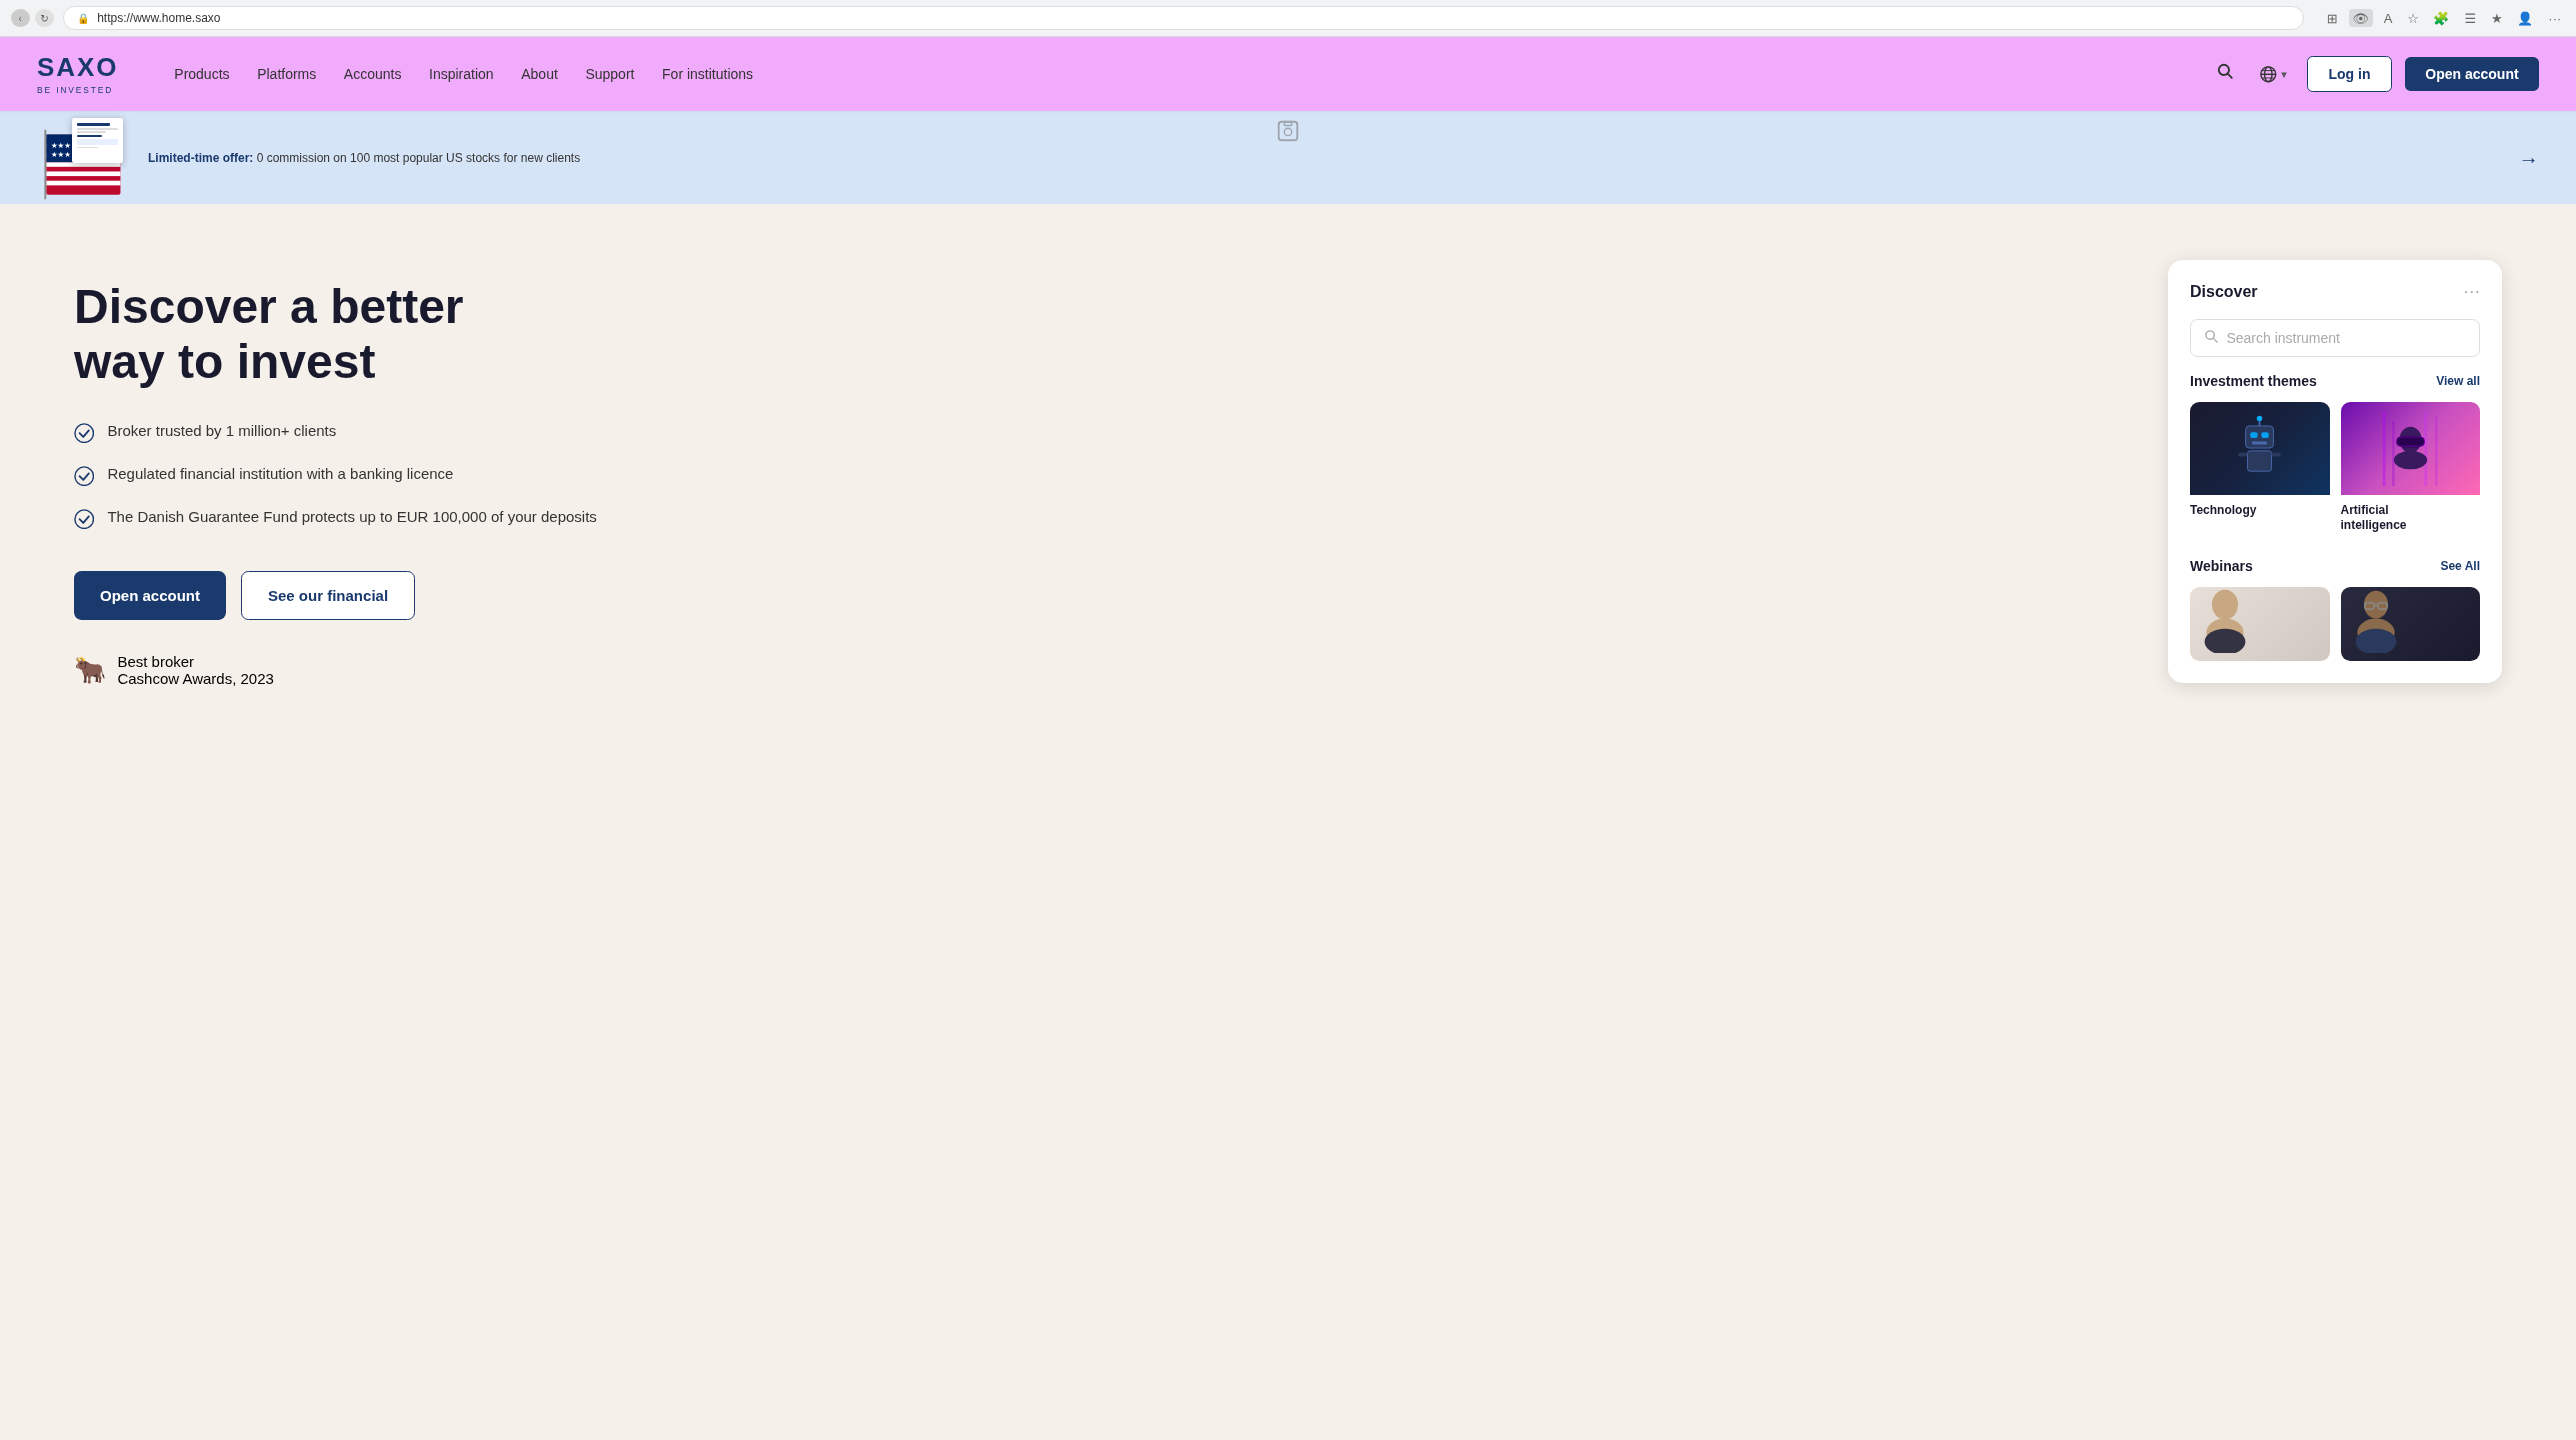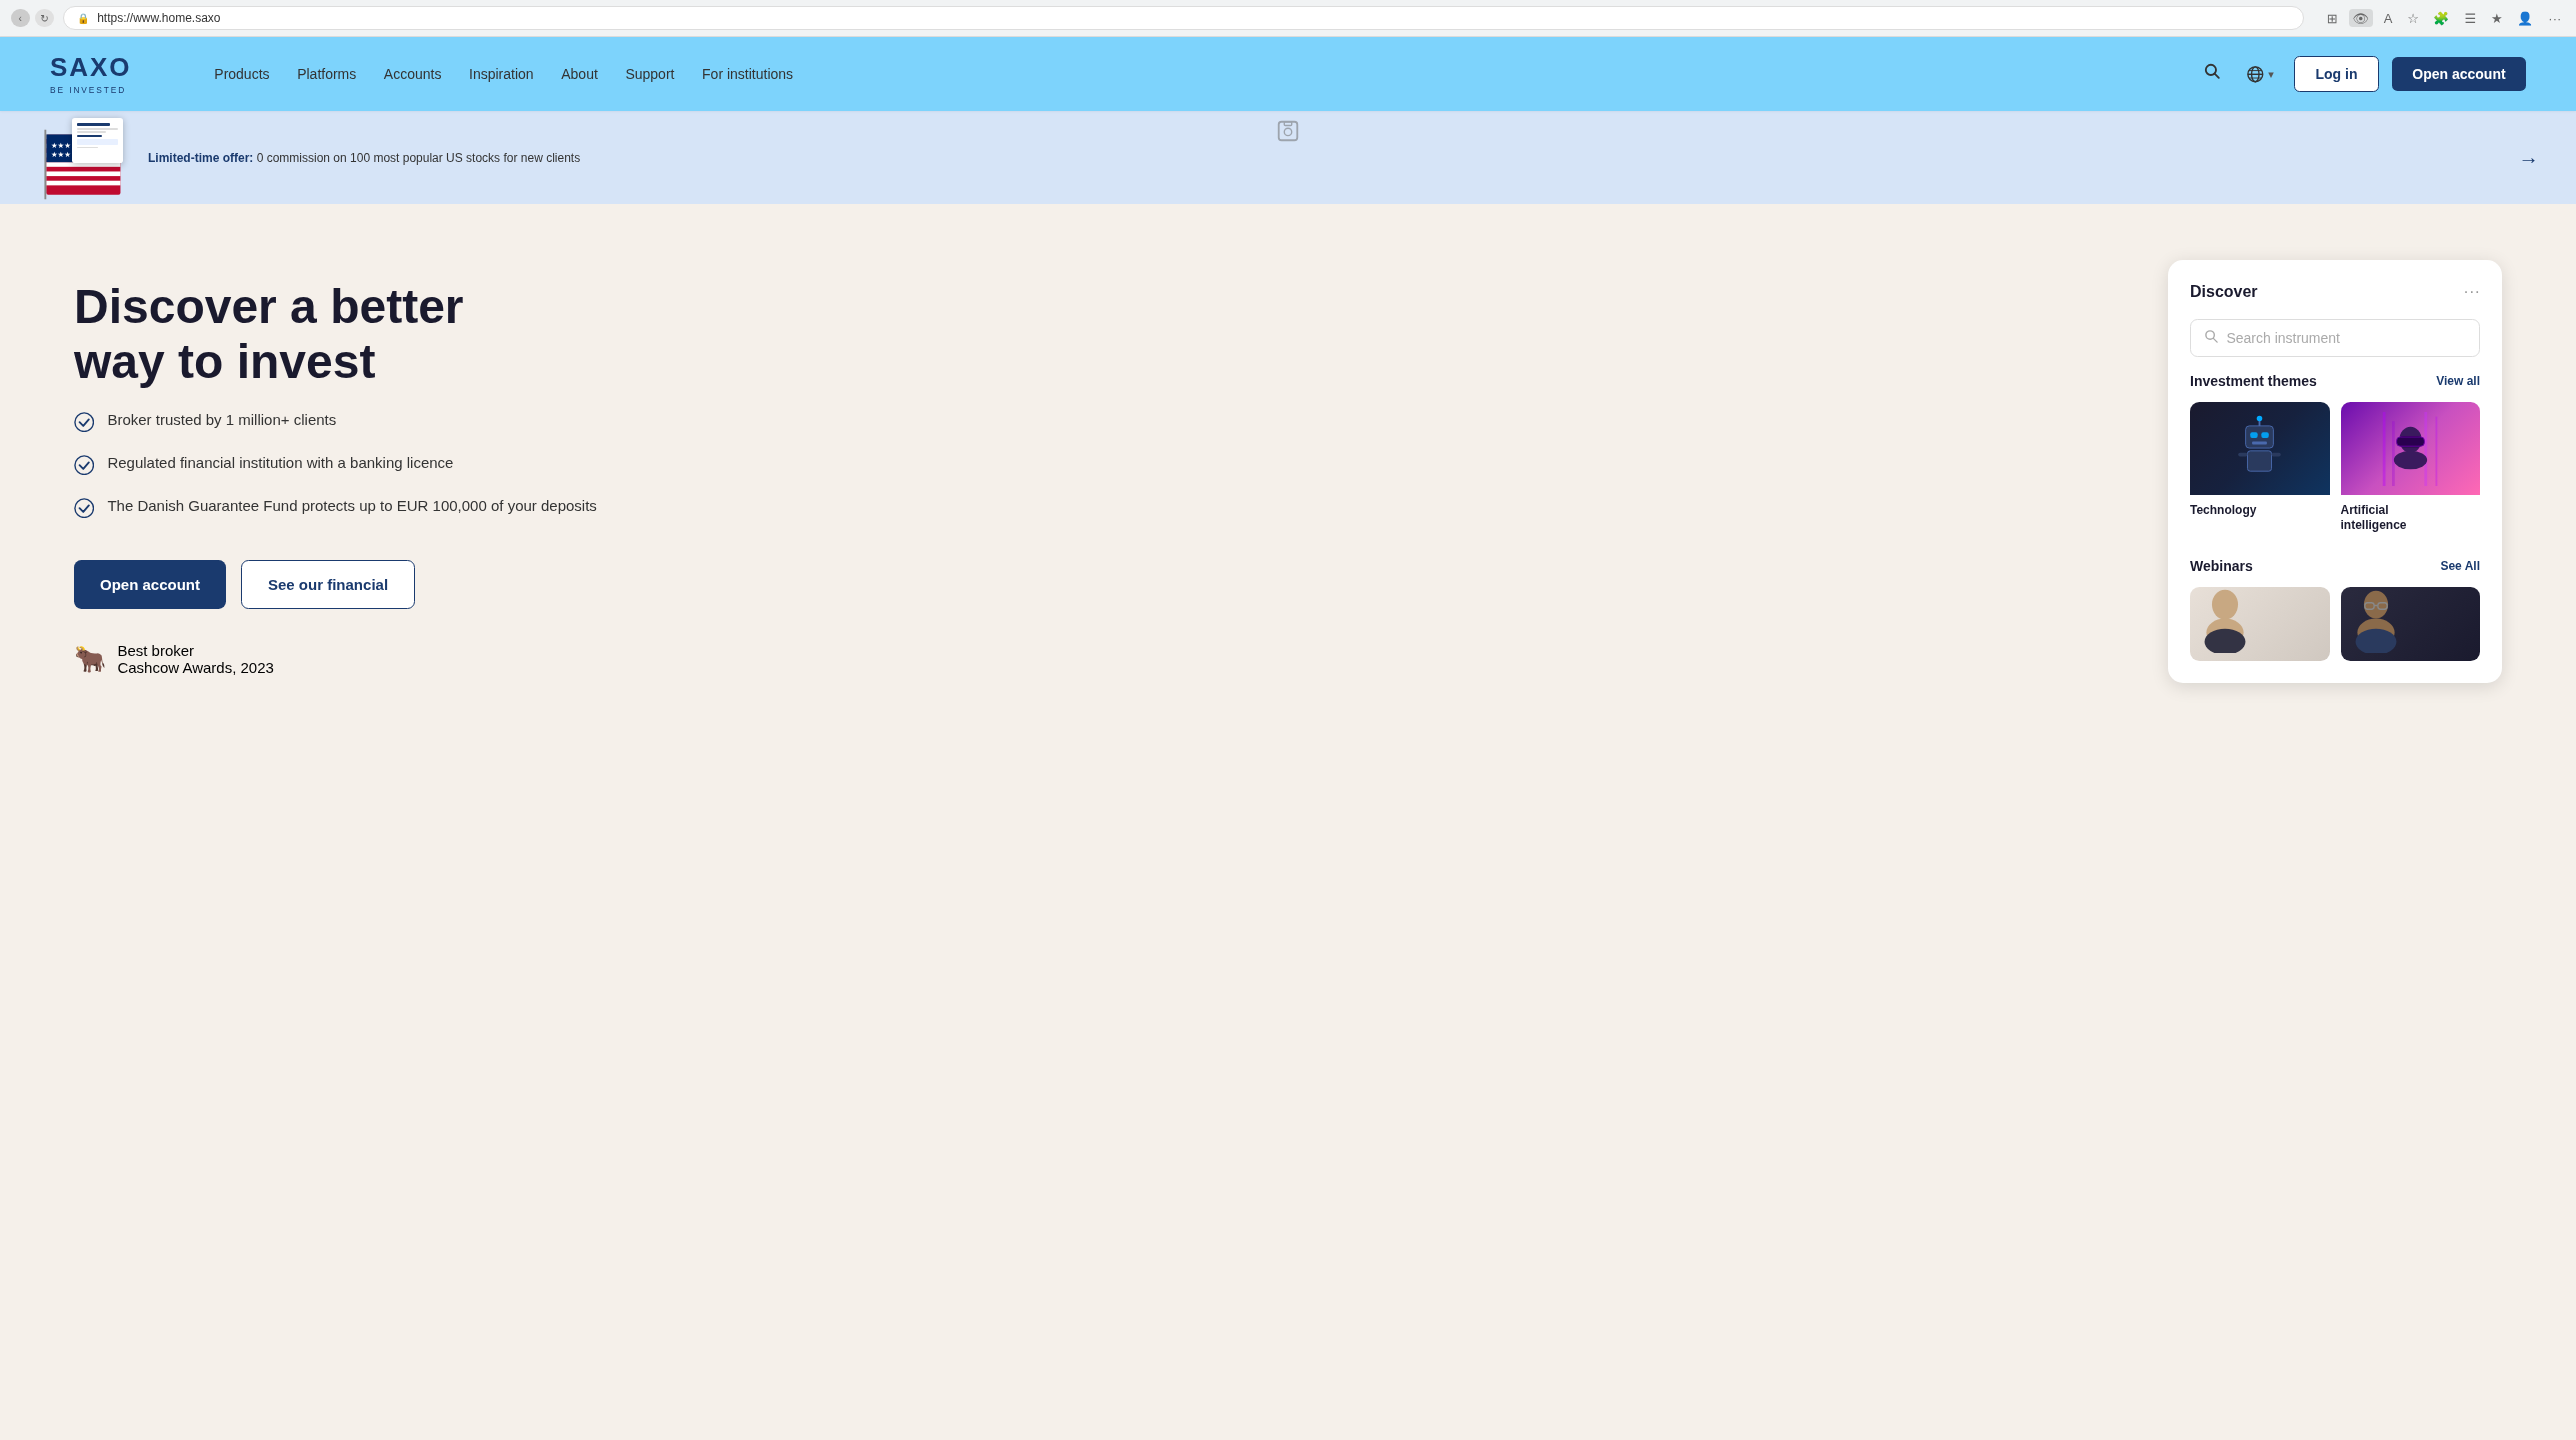--- a/index.html
+++ b/index.html
@@ -22,29 +22,28 @@
     .address-bar .lock-icon { color: #666; font-size: 10.2px; }
     .browser-icons { display: flex; align-items: center; gap: 7.4px; margin-left: 9.3px; }
     .browser-icon-btn { background: none; border: none; cursor: pointer; color: #666; font-size: 13px; padding: 1.9px 3.7px; }
     .browser-icon-btn.active { background: rgba(0,0,0,0.1); border-radius: 3.7px; }
 
     
     .site-wrapper { background: #f5f0ea; min-height: 705px; }
 
     
     .navbar {
-      background: #7dd3fc;
+      background: #f0abfc;
       display: flex;
       align-items: center;
-      padding: 0 50px;
+      padding: 0 37px;
       height: 74px;
       box-shadow: 0 0.9px 2.8px rgba(0,0,0,0.08);
       position: relative;
       z-index: 10;
-      gap: 27px;
     }
     .logo { display: flex; flex-direction: column; margin-right: 45px; cursor: pointer; }
     .logo-saxo { font-size: 26px; font-weight: 700; color: #1a3a6e; letter-spacing: 1.9px; line-height: 1; }
     .logo-tagline { font-size: 8.4px; color: #1a3a6e; letter-spacing: 1.9px; font-weight: 500; margin-top: 5px; }
     .nav-links { display: flex; align-items: center; gap: 5.6px; flex: 1; }
     .nav-link { padding: 7.4px 11px; font-size: 14px; color: #333; cursor: pointer; border: none; background: none; font-family: inherit; white-space: nowrap; }
     .nav-actions { display: flex; align-items: center; gap: 13px; }
     .nav-search-btn { background: none; border: none; cursor: pointer; font-size: 18.6px; color: #333; padding: 3.7px; }
     .nav-globe-btn { background: none; border: none; cursor: pointer; font-size: 14px; color: #333; padding: 3.7px 7.4px; display: flex; align-items: center; gap: 3.7px; }
     .btn-login { padding: 9.3px 20.4px; border: 1.9px solid #1a3a6e; border-radius: 5.6px; background: white; color: #1a3a6e; font-size: 14px; font-weight: 600; cursor: pointer; font-family: inherit; }
@@ -69,21 +68,21 @@
 
     
     .hero-section {
       padding: 56px 74px 56px 74px;
       display: flex;
       align-items: flex-start;
       gap: 56px;
       background: #f5f0ea;
     }
     .hero-left { flex: 1; padding-top: 18.6px; }
-    .hero-title { font-size: 48px; font-weight: 700; color: #1a1a2e; line-height: 1.15; margin-bottom: 22px; }
+    .hero-title { font-size: 48px; font-weight: 700; color: #1a1a2e; line-height: 1.15; margin-bottom: 33px; }
     .hero-bullets { list-style: none; margin-bottom: 37px; }
     .hero-bullet { display: flex; align-items: flex-start; gap: 13px; margin-bottom: 16.7px; font-size: 15px; color: #333; }
     .bullet-check { color: #1a3a6e; font-size: 18.6px; flex-shrink: 0; margin-top: 0.9px; }
     .hero-ctas { display: flex; gap: 15px; margin-bottom: 33px; }
     .btn-hero-primary { padding: 15px 26px; background: #1a3a6e; color: white; border: none; border-radius: 7.4px; font-size: 15px; font-weight: 600; cursor: pointer; font-family: inherit; }
     .btn-hero-secondary { padding: 15px 26px; background: white; color: #1a3a6e; border: 1.9px solid #1a3a6e; border-radius: 7.4px; font-size: 15px; font-weight: 600; cursor: pointer; font-family: inherit; }
     .best-broker { display: flex; align-items: center; gap: 11px; }
     .bull-icon { font-size: 26px; }
 
     

